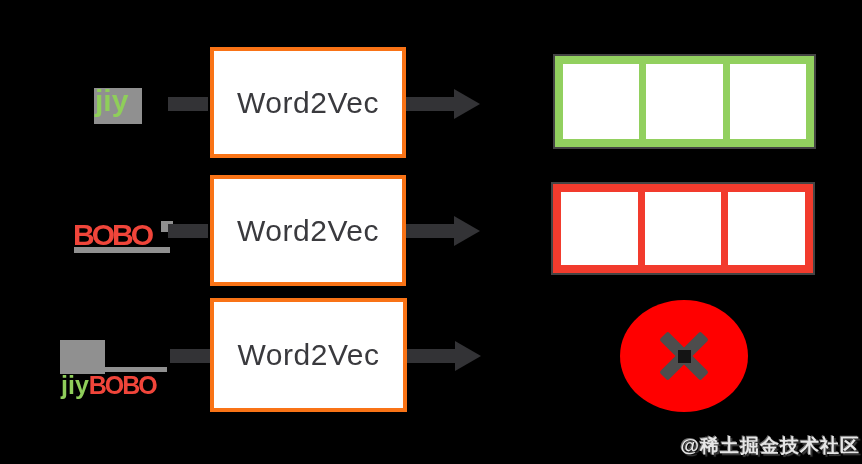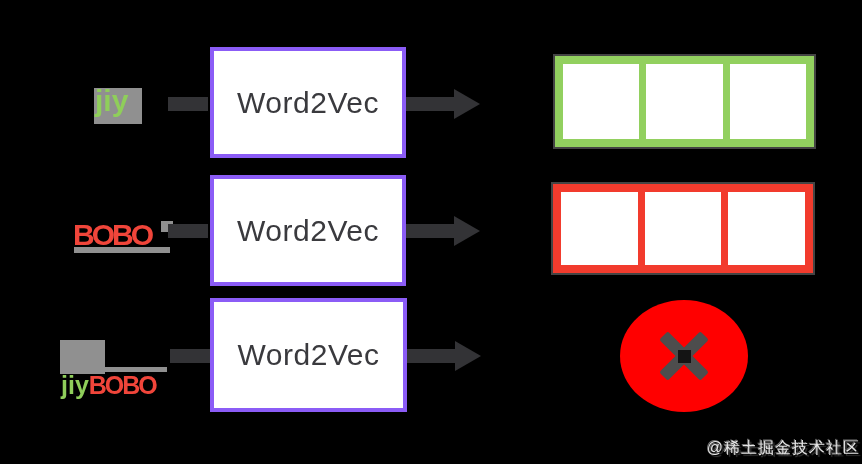--- a/index.html
+++ b/index.html
@@ -9,21 +9,21 @@
   }
   
   .artifact{position:absolute;background:#a9a9a9;opacity:.85;}
   
   .word-label{
     position:absolute;font-weight:bold;line-height:1;white-space:nowrap;z-index:2;
   }
   .word-label .part{display:inline-block;}
   
   .w2v-box{
-    position:absolute;background:#ffffff;border:4px solid #8b5cf6;
+    position:absolute;background:#ffffff;border:4px solid #f97316;
     box-sizing:border-box;display:flex;align-items:center;justify-content:center;
   }
   .w2v-box span{font-size:30px;color:#3a3a3e;letter-spacing:.5px;}
   
   .arrow-shaft{position:absolute;background:#333336;height:14px;}
   .arrow-head{
     position:absolute;width:0;height:0;
     border-top:15px solid transparent;border-bottom:15px solid transparent;
     border-left:26px solid #333336;
   }
@@ -40,21 +40,21 @@
     margin:-6px 0 0 -29px;border-radius:2px;
   }
   .x-bar.a{transform:rotate(45deg);}
   .x-bar.b{transform:rotate(-45deg);}
   .x-center{
     position:absolute;left:50%;top:50%;width:13px;height:13px;
     margin:-6.5px 0 0 -6.5px;background:#141414;
   }
   
   .watermark{
-    position:absolute;right:2px;bottom:5px;font-size:16px;font-weight:normal;
+    position:absolute;right:2px;bottom:5px;font-size:19px;font-weight:bold;
     color:#e6e6e6;text-shadow:2px 2px 1px #3c3c3c,-1px -1px 0 #6f6f6f;
     letter-spacing:1px;
   }
 </style>
 </head>
 <body>
 
 <div class="canvas" style="background: rgb(0, 0, 0);">
 
   <div class="artifact" style="left: 94px; top: 88px; width: 48px; height: 36px; background: rgb(169, 169, 169);"></div>

